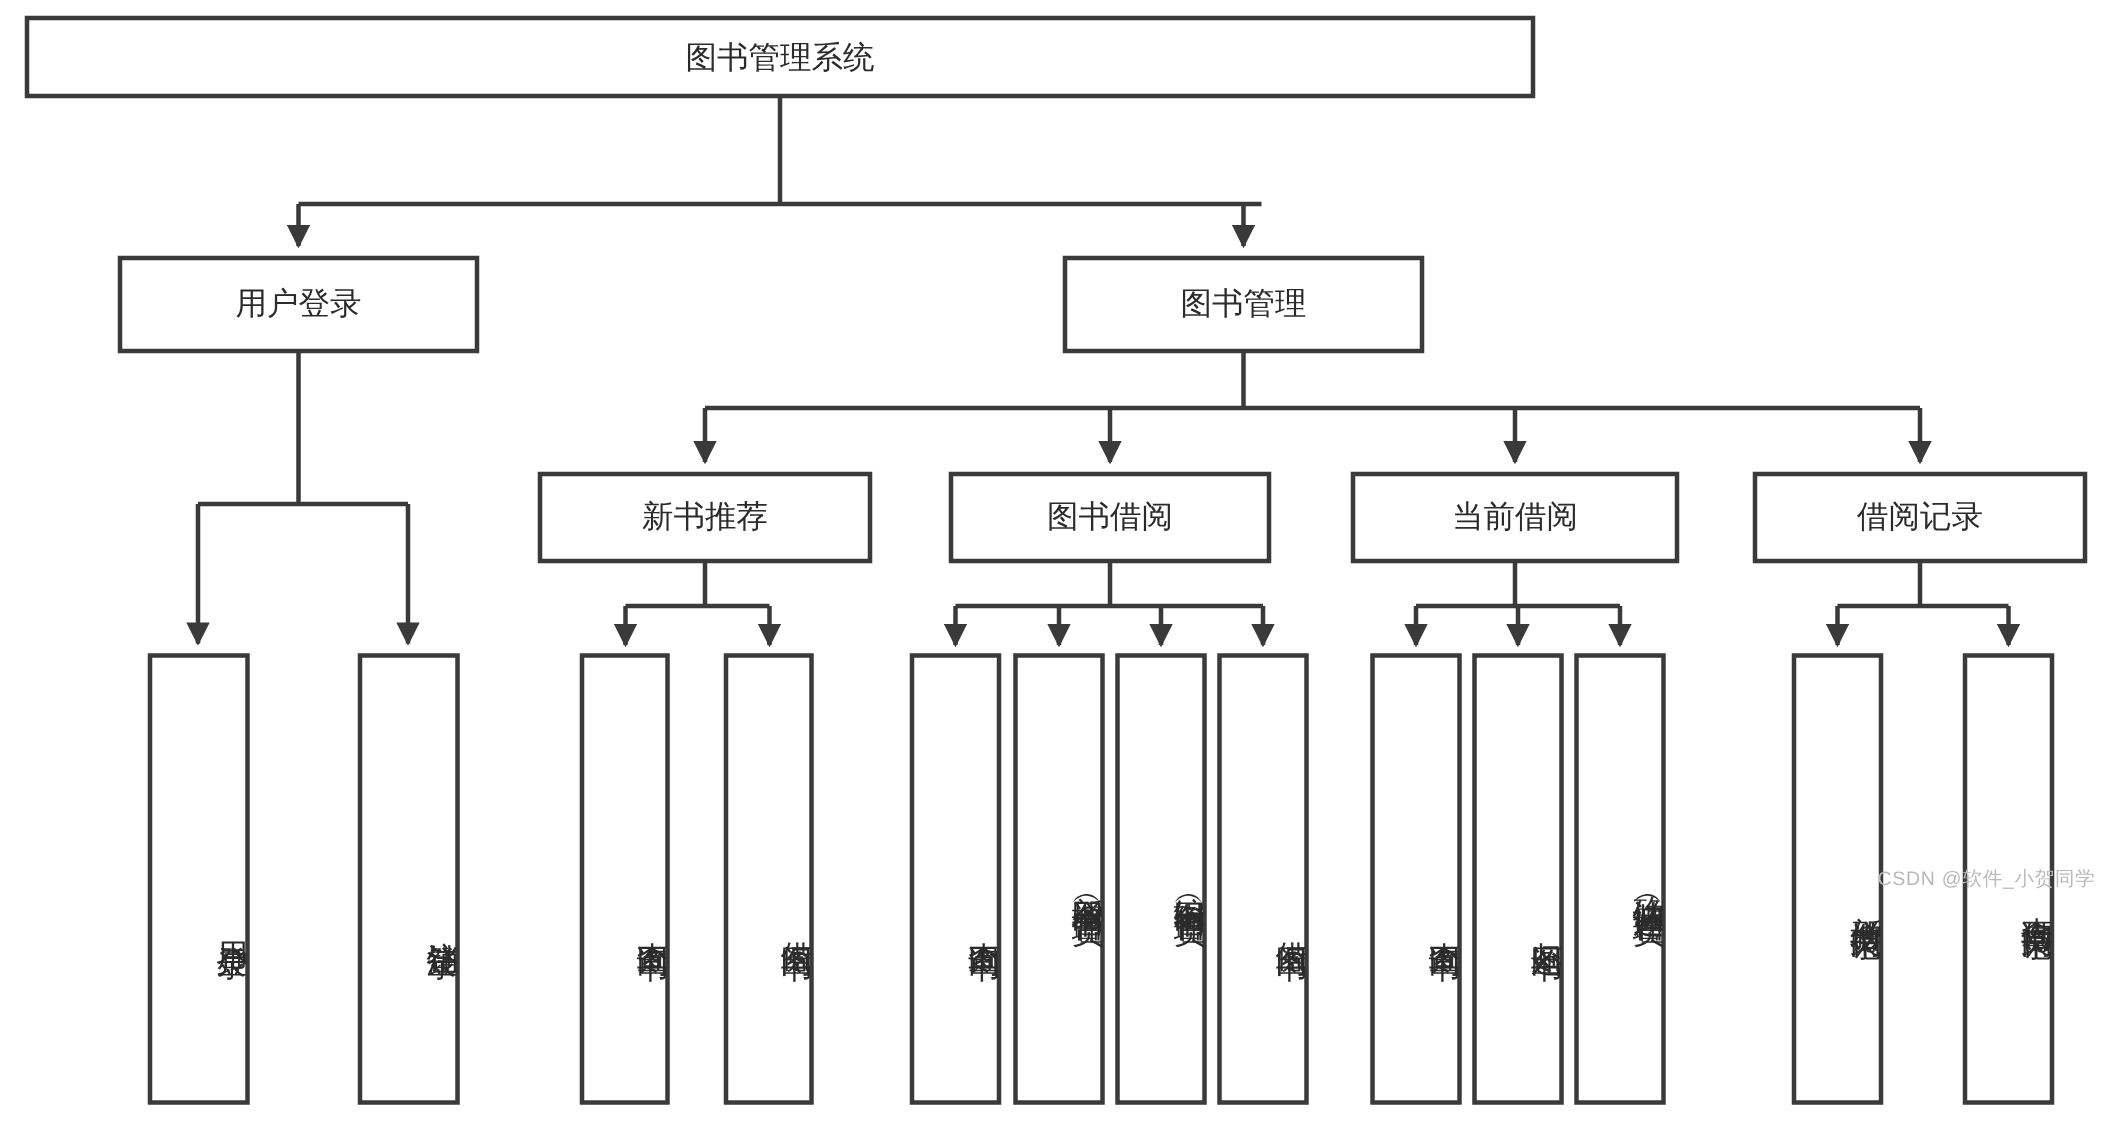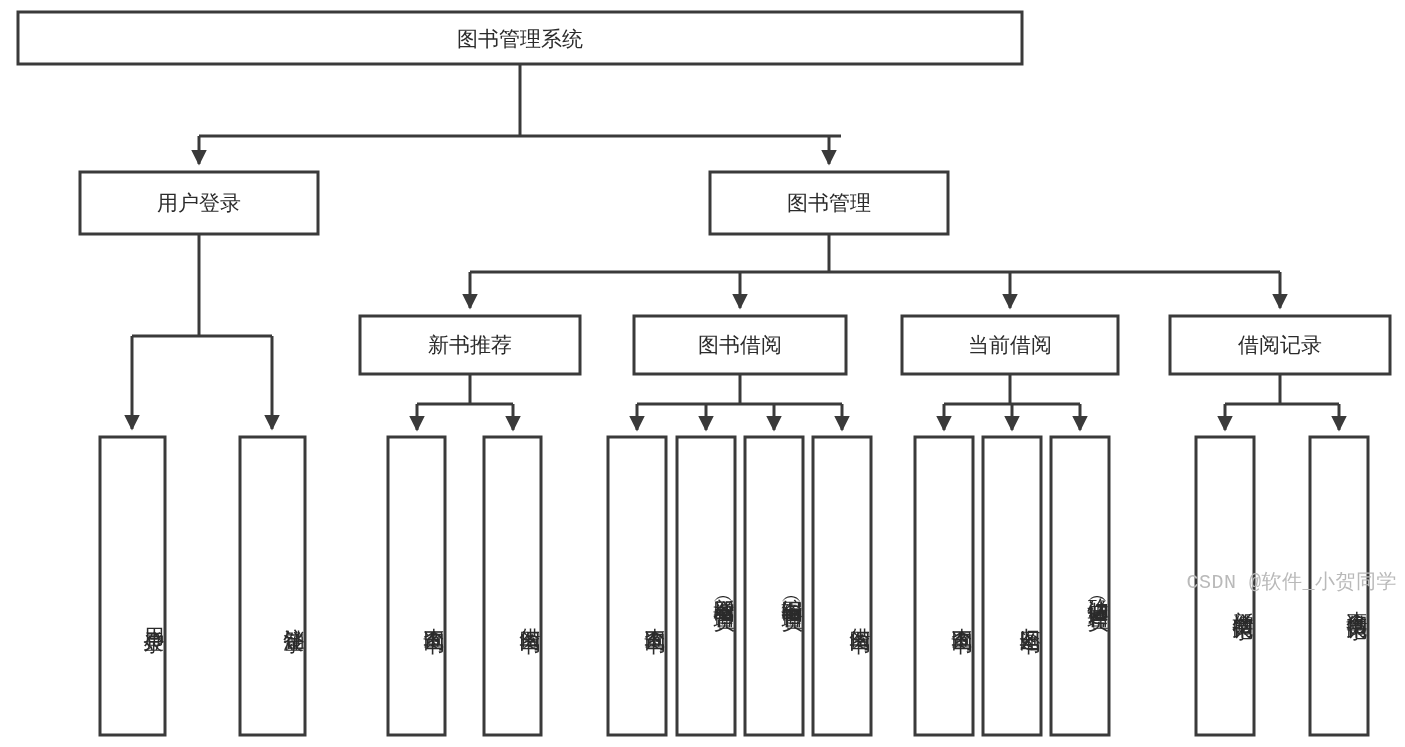--- a/index.html
+++ b/index.html
@@ -60,22 +60,22 @@
     white-space: nowrap;
     display: flex;
     align-items: flex-start;
     justify-content: center;
     pointer-events: none;
   }
   .watermark {
     position: absolute;
     right: 8px;
     bottom: 6px;
-    font-family: Liberation Mono, monospace;
-    font-size: 20px;
+    font-family: Liberation Sans, sans-serif;
+    font-size: 13px;
     color: #b9b9b9;
     white-space: nowrap;
     letter-spacing: 0.5px;
   }
 </style>
 </head>
 <body>
 
 <div id="diagram-root">
 

